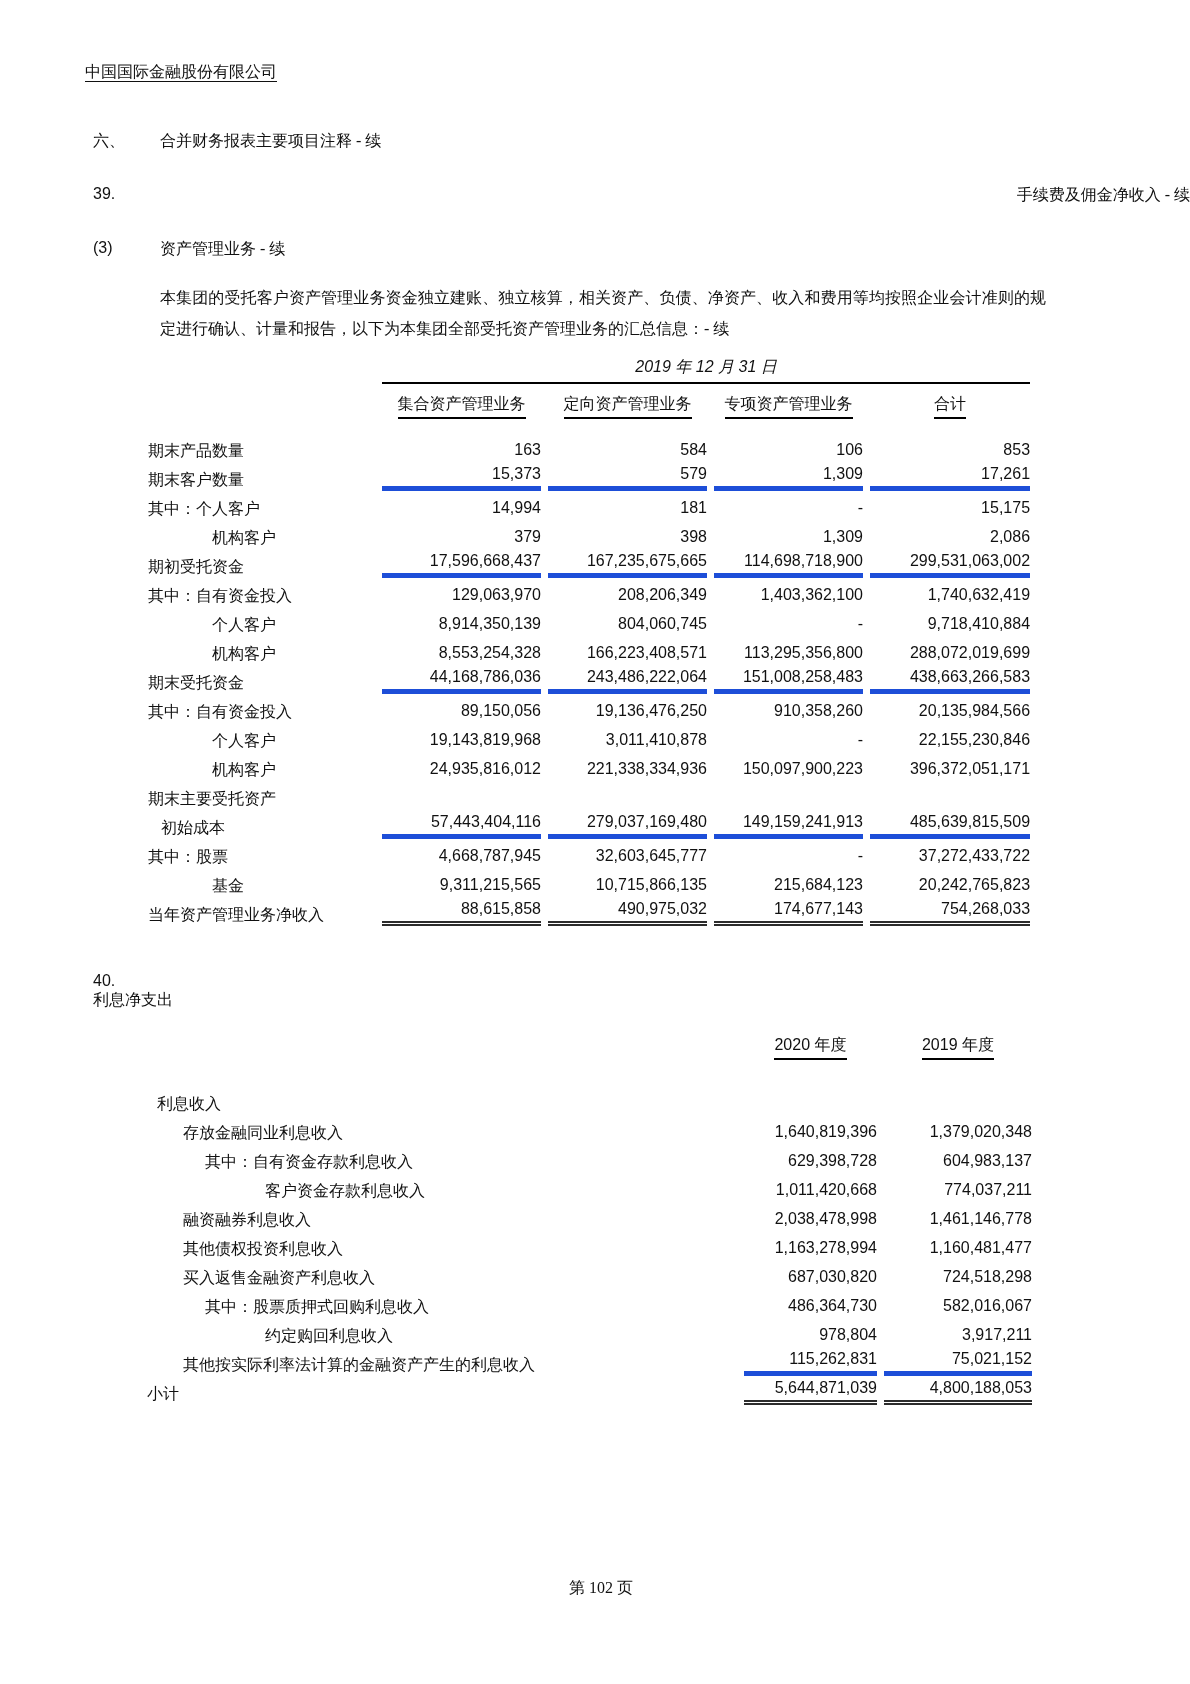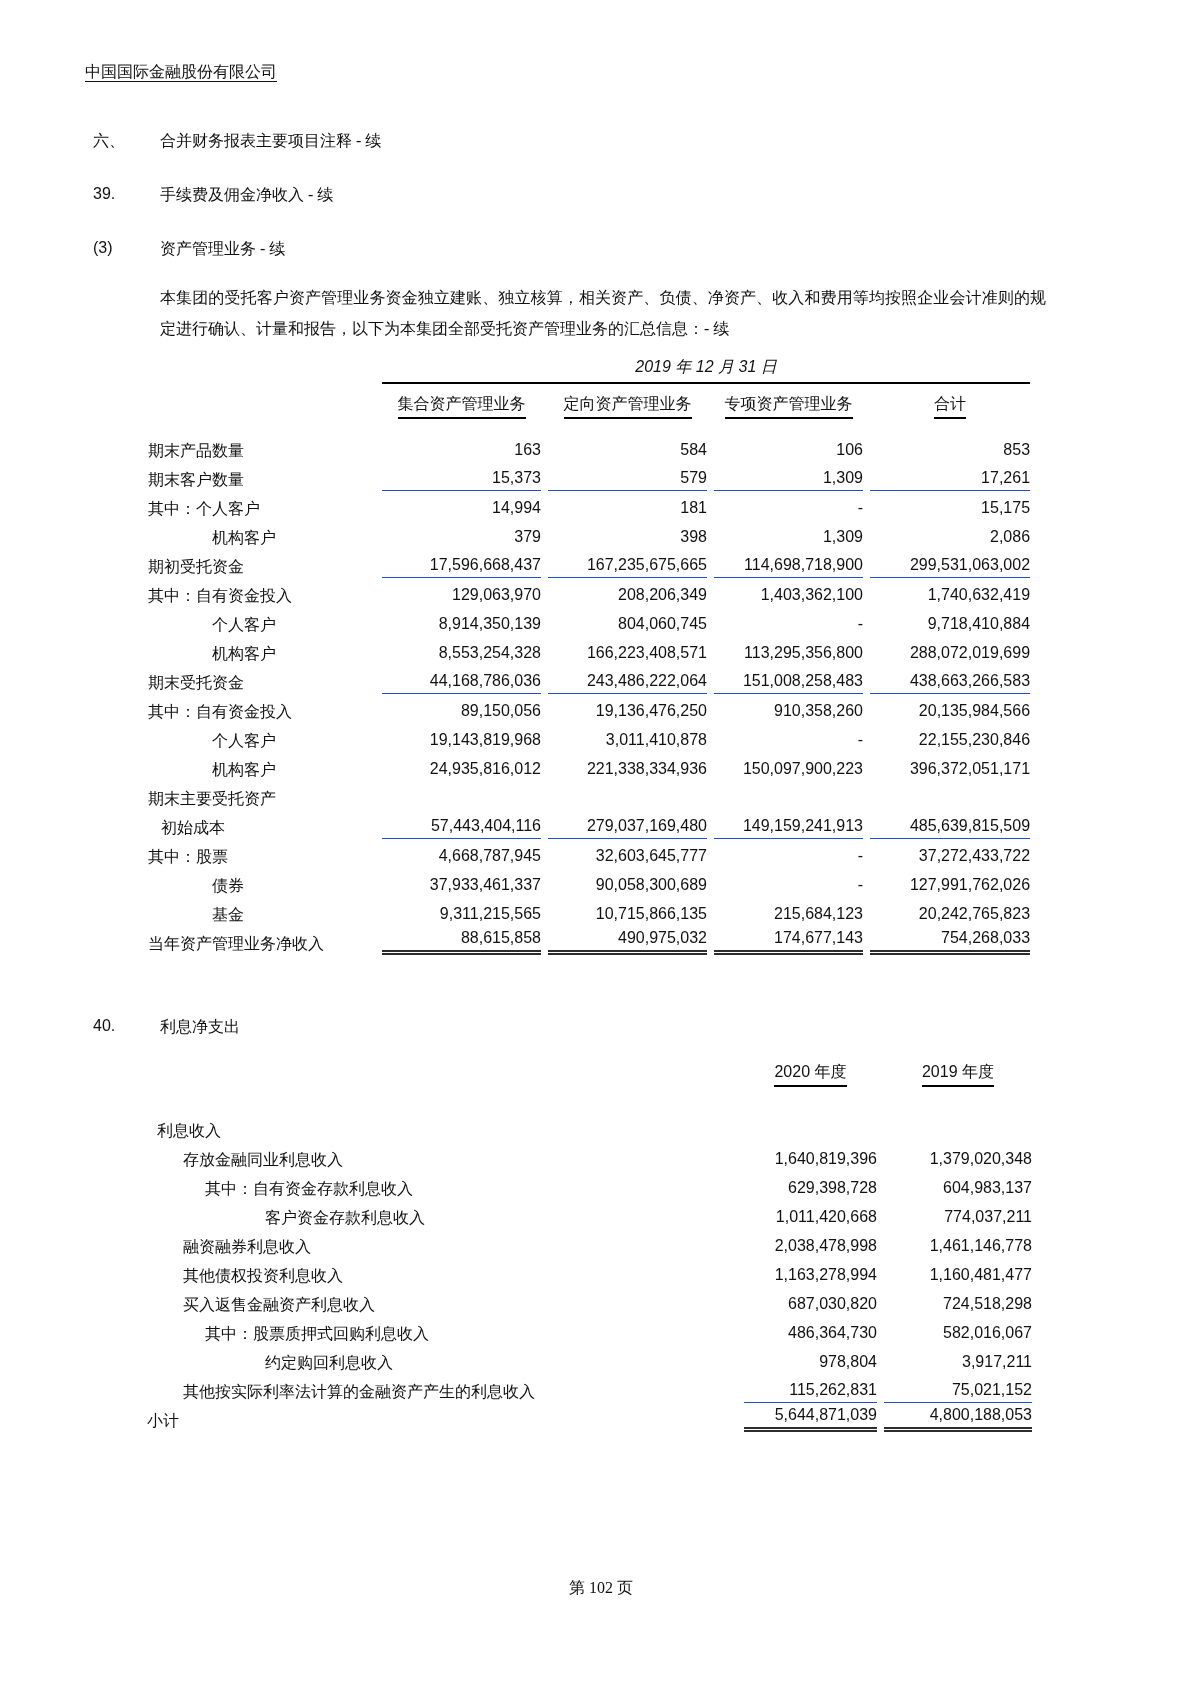--- a/index.html
+++ b/index.html
@@ -19,23 +19,23 @@
   .company {
     margin:62px 0 0 85px;
     display:inline-block;
     text-decoration:underline;
     text-underline-offset:4px;
   }
 
   .sec { display:flex; }
   .sec .num { width:67px; flex:none; }
   .sec1 { margin:48px 0 0 93px; }
-  .sec2 { margin:33px 0 0 93px; }
+  .sec2 { margin:33px 0 0 93px;justify-content:space-between; }
   .sec3 { margin:33px 0 0 93px; }
-  .sec40 { margin:62px 0 0 93px; }
+  .sec40 { margin:46px 0 0 93px;flex-direction:column; }
 
   .para {
     margin:22px 0 0 160px;
     width:886px;
     line-height:31px;
     text-align:justify;
   }
 
   table { border-collapse:collapse; table-layout:fixed; }
   td { vertical-align:bottom; }
@@ -60,21 +60,21 @@
     border-bottom:2px solid #000;
     padding-bottom:2px;
     white-space:nowrap;
   }
 
   td.lab { white-space:nowrap; height:29px; }
   td.num { text-align:right; height:29px; padding-left:7px; }
   td.num .cl { padding-bottom:3px; }
   td.num .cl span { font-family:"Liberation Sans","DejaVu Sans",sans-serif; }
 
-  tr.rule-single td.num .cl { border-bottom:1px solid #1d4ed8; }
+  tr.rule-single td.num .cl { border-bottom:5px solid #1d4ed8; }
   tr.rule-double td.num .cl { border-bottom:5px double #2c2c2c; }
 
   tbody tr:first-child td { padding-top:14px; height:43px;margin-left:24px; }
 
   
   .t1 tr.lv1 td.lab { padding-left:13px; }
   .t1 tr.lv2 td.lab { padding-left:64px; }
 
   
   .t2 { margin:14px 0 0 147px; width:885px; }
@@ -363,35 +363,20 @@
             <div class="cl"><span>32,603,645,777</span></div>
           </td>
           <td class="num">
             <div class="cl"><span>-</span></div>
           </td>
           <td class="num">
             <div class="cl"><span>37,272,433,722</span></div>
           </td>
         </tr>
         <tr class="lv2">
-          <td class="lab"><span>债券</span></td>
-          <td class="num">
-            <div class="cl"><span>37,933,461,337</span></div>
-          </td>
-          <td class="num">
-            <div class="cl"><span>90,058,300,689</span></div>
-          </td>
-          <td class="num">
-            <div class="cl"><span>-</span></div>
-          </td>
-          <td class="num">
-            <div class="cl"><span>127,991,762,026</span></div>
-          </td>
-        </tr>
-        <tr class="lv2">
           <td class="lab"><span>基金</span></td>
           <td class="num">
             <div class="cl"><span>9,311,215,565</span></div>
           </td>
           <td class="num">
             <div class="cl"><span>10,715,866,135</span></div>
           </td>
           <td class="num">
             <div class="cl"><span>215,684,123</span></div>
           </td>

